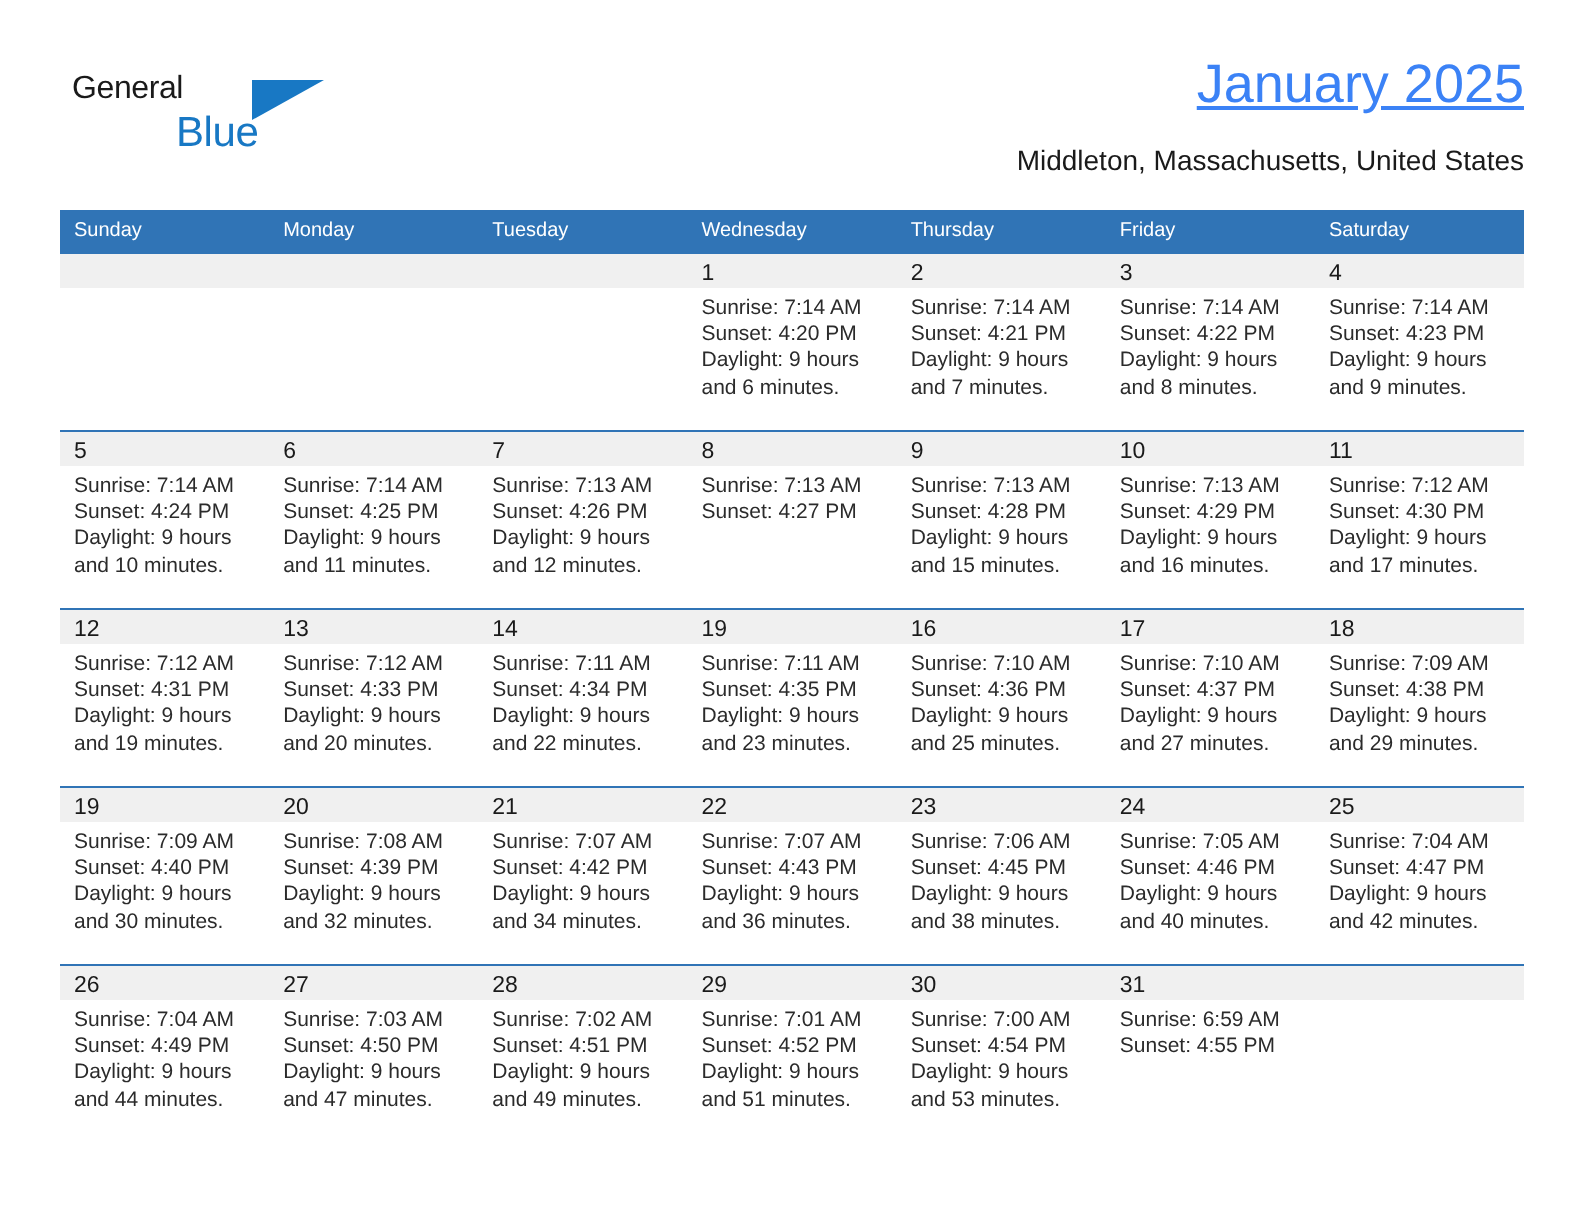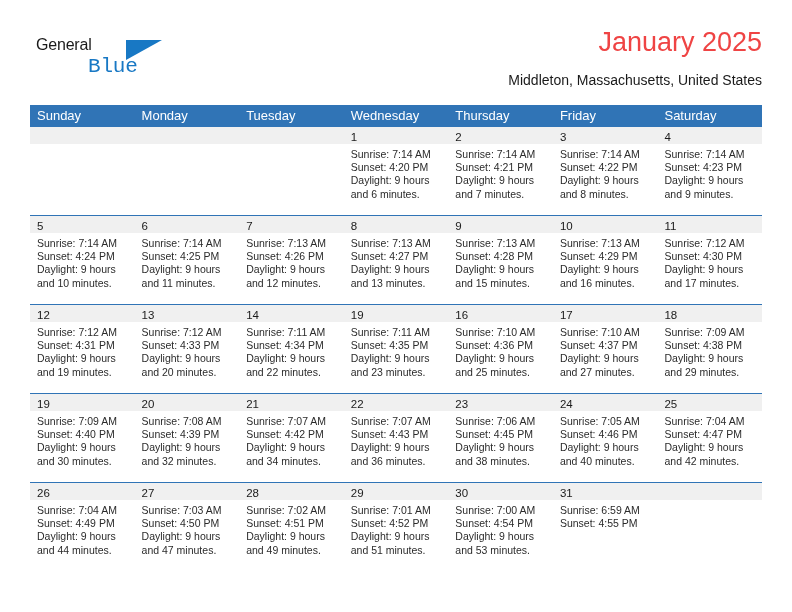--- a/index.html
+++ b/index.html
@@ -45,43 +45,44 @@
     color: #1a1a1a;
     font-family: "Liberation Sans", sans-serif;
   }
   .logo-blue {
     position: absolute;
     left: 52px;
     top: 19px;
     font-size: 21px;
     letter-spacing: -0.2px;
     color: #1878c4;
-    font-family: Liberation Mono, monospace;
+    font-family: Liberation Sans, sans-serif;
   }
   .logo-tri {
     position: absolute;
     left: 90px;
     top: 4px;
     width: 0;
     height: 0;
     border-left: 36px solid #1878c4;
     border-bottom: 20px solid transparent;
   }
 
   .title-block {
     position: absolute;
     right: 0;
     top: 0;
     text-align: right;
   }
   .cal-title {
     font-size: 27px;
-    color: #ef4444;
+    color: #3b82f6;
     line-height: 1.1;
     white-space: nowrap;
+    text-decoration: underline;
   }
   .cal-subtitle {
     margin-top: 14px;
     font-size: 14px;
     color: #1a1a1a;
     white-space: nowrap;
   }
 
   
   .calendar {
@@ -91,21 +92,21 @@
     width: 732px;
   }
   .weekdays {
     display: flex;
     background: #3074b6;
     height: 21px;
   }
   .weekday {
     flex: 1 1 0;
     color: #ffffff;
-    font-size: 13px;
+    font-size: 10px;
     line-height: 21px;
     padding-left: 7px;
     box-sizing: border-box;
     white-space: nowrap;
   }
 
   .week {
     display: flex;
     border-top: 1px solid #3074b6;
     height: 89px;
@@ -259,21 +260,20 @@
             <div>Sunrise: 7:13 AM</div>
             <div>Sunset: 4:26 PM</div>
             <div class="daylight-line">Daylight: 9 hours and 12 minutes.</div>
           </div>
         </div>
       <div class="daycell">
           <div class="daynum-band"><span class="daynum">8</span></div>
           <div class="cellinfo">
             <div>Sunrise: 7:13 AM</div>
             <div>Sunset: 4:27 PM</div>
-            <div class="daylight-line">Daylight: 9 hours and 13 minutes.</div>
           </div>
         </div>
       <div class="daycell">
           <div class="daynum-band"><span class="daynum">9</span></div>
           <div class="cellinfo">
             <div>Sunrise: 7:13 AM</div>
             <div>Sunset: 4:28 PM</div>
             <div class="daylight-line">Daylight: 9 hours and 15 minutes.</div>
           </div>
         </div>

